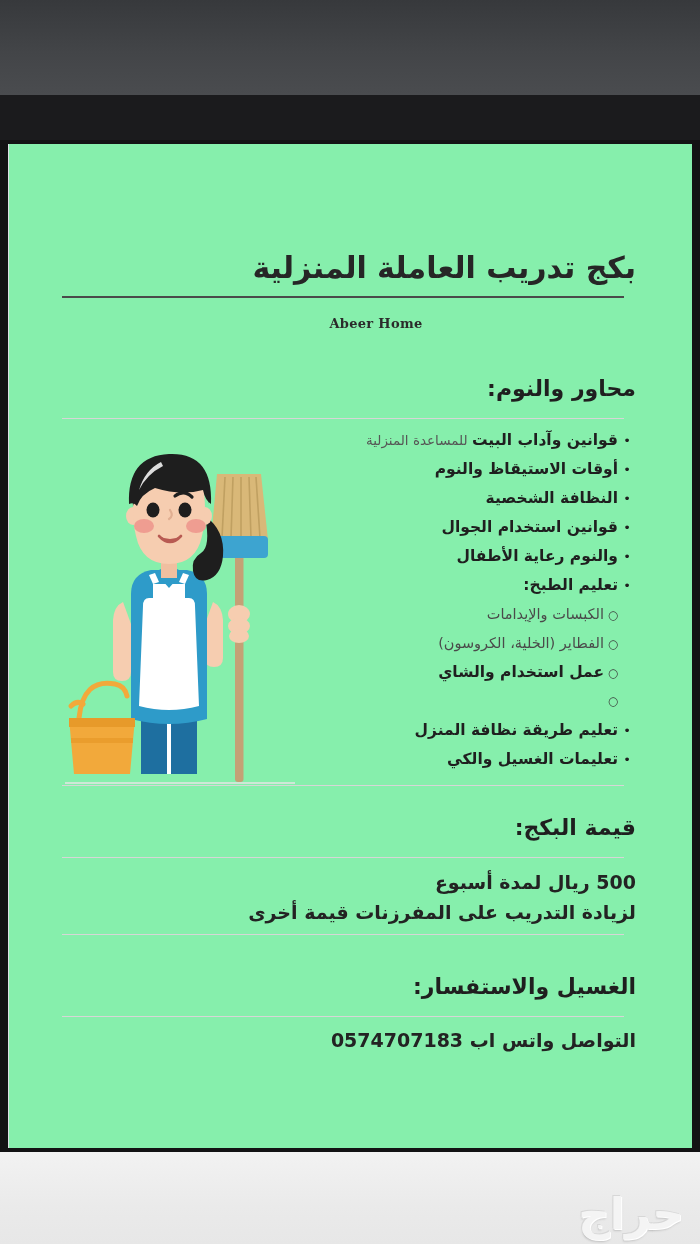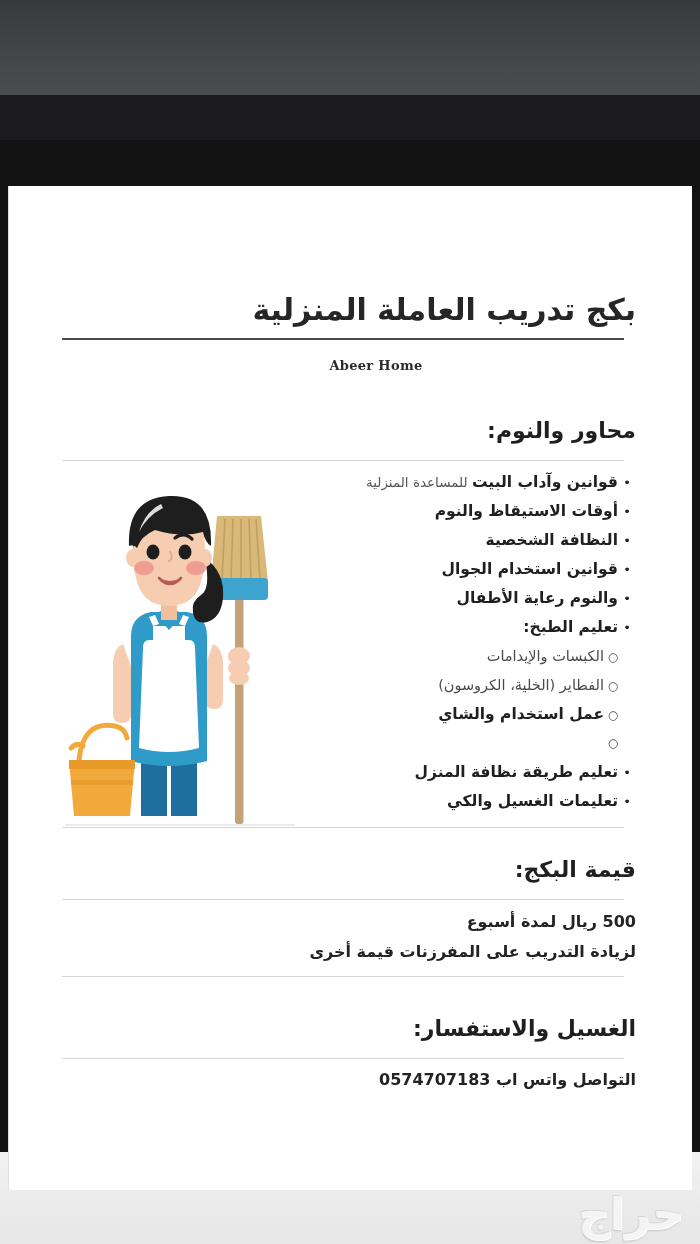--- a/index.html
+++ b/index.html
@@ -58,25 +58,24 @@
     font-family: "DejaVu Sans", sans-serif;
   }
 
   
   .page {
     position: absolute;
     left: 8px;
     top: 144px;
     width: 684px;
     height: 1004px;
-    background: #ffffff;
+    background: #86efac;
     box-sizing: border-box;
     border-left: 1px solid #dfe1e6;
     overflow: hidden;
-    margin-top: 42px;
   }
   .page-inner {
     position: absolute;
     inset: 0;
   }
 
   
   .title {
     position: absolute;
     right: 56px;
@@ -185,21 +184,21 @@
     padding-right: 0;
     margin-right: 14px;
   }
 
   
   .para {
     position: absolute;
     right: 56px;
     width: 540px;
     text-align: right;
-    font-size: 16px;
+    font-size: 19px;
     font-weight: 700;
     color: #232323;
     line-height: 1.5;
     white-space: nowrap;
   }
 
   
   .illus {
     position: absolute;
     left: 56px;

